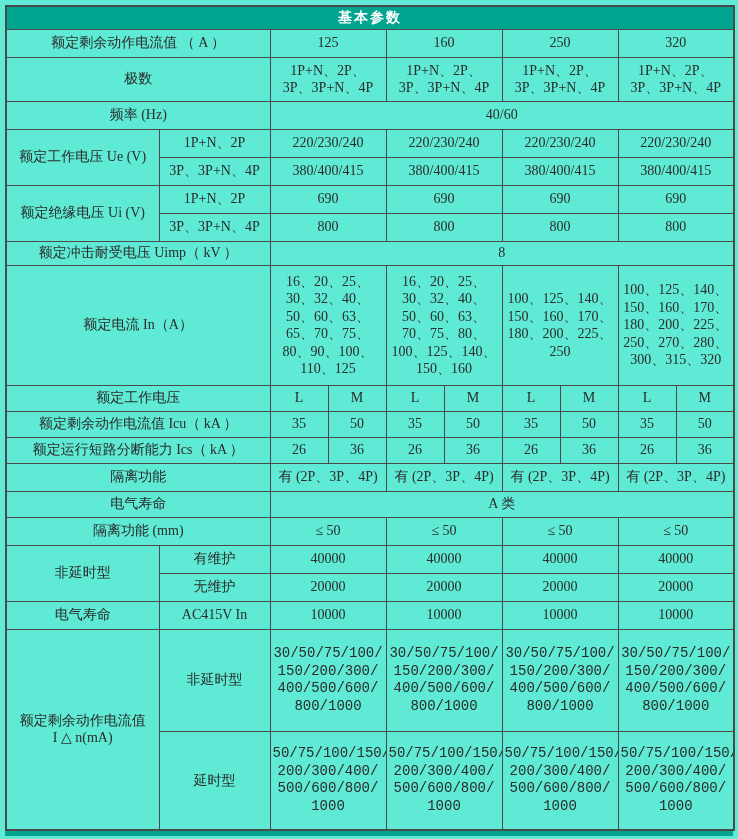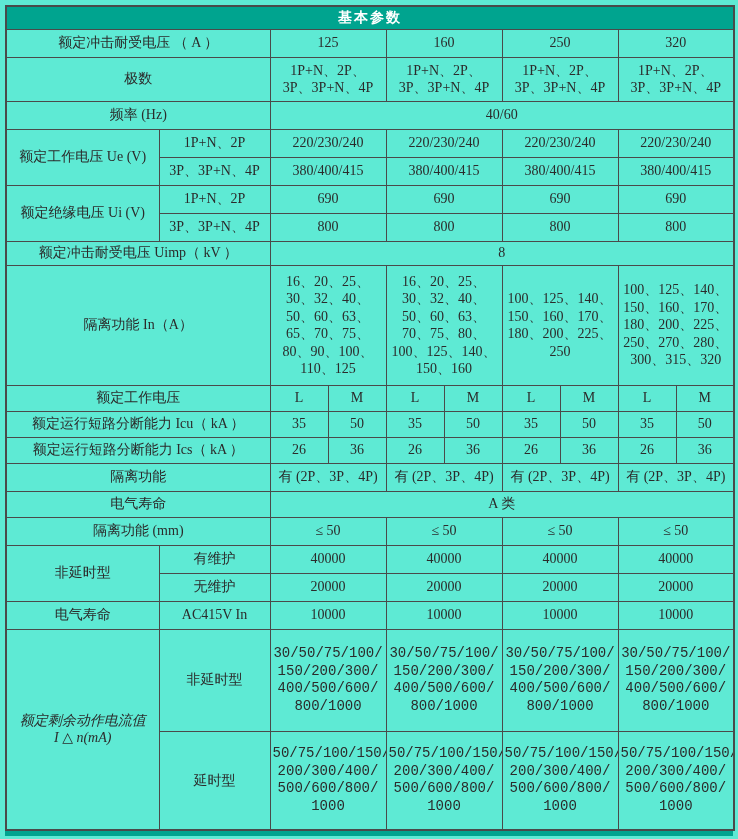--- a/index.html
+++ b/index.html
@@ -48,21 +48,20 @@
     white-space: pre-line;
   }
   .residual-cell {
     line-height: 25px;
     white-space: pre-line;
     font-family: Liberation Mono, monospace;
   }
   .residual-label {
     line-height: 22px;
     white-space: pre-line;
-    font-style: italic;
   }
   .accent-bar {
     width: 728px;
     height: 5px;
   }
 </style>
 </head>
 <body>
 
 <div class="page">
@@ -79,21 +78,21 @@
       <col style="width:58px">
         <col style="width:58px">
     </colgroup>
 
     <tbody>
         <tr style="height:23px">
       <td colspan="10" class="title-cell" style="background: rgb(0, 164, 143); color: rgb(255, 255, 255);">基本参数</td>
     </tr>
 
     <tr style="height:28px">
-      <td colspan="2">额定冲击耐受电压 （ A ）</td>
+      <td colspan="2">额定剩余动作电流值 （ A ）</td>
       <td colspan="2">125</td>
       <td colspan="2">160</td>
       <td colspan="2">250</td>
       <td colspan="2">320</td>
     </tr>
 
     <tr style="height:44px">
       <td colspan="2">极数</td>
       <td colspan="2" class="pre poles-cell">1P+N、2P、
 3P、3P+N、4P</td>
@@ -141,21 +140,21 @@
       <td colspan="2">800</td>
       <td colspan="2">800</td>
     </tr>
 
     <tr style="height:24px">
       <td colspan="2">额定冲击耐受电压 Uimp（ kV ）</td>
       <td colspan="8">8</td>
     </tr>
 
     <tr style="height:120px">
-      <td colspan="2">隔离功能 In（A）</td>
+      <td colspan="2">额定电流 In（A）</td>
       <td colspan="2" class="in-cell">16、20、25、
 30、32、40、
 50、60、63、
 65、70、75、
 80、90、100、
 110、125</td>
       <td colspan="2" class="in-cell">16、20、25、
 30、32、40、
 50、60、63、
 70、75、80、
@@ -178,21 +177,21 @@
       <td>M</td>
       <td>L</td>
       <td>M</td>
       <td>L</td>
       <td>M</td>
       <td>L</td>
       <td>M</td>
     </tr>
 
     <tr style="height:26px">
-      <td colspan="2">额定运行短路分断能力 Icu（ kA ）</td>
+      <td colspan="2">额定剩余动作电流值 Icu（ kA ）</td>
       <td>35</td>
       <td>50</td>
       <td>35</td>
       <td>50</td>
       <td>35</td>
       <td>50</td>
       <td>35</td>
       <td>50</td>
     </tr>
 

